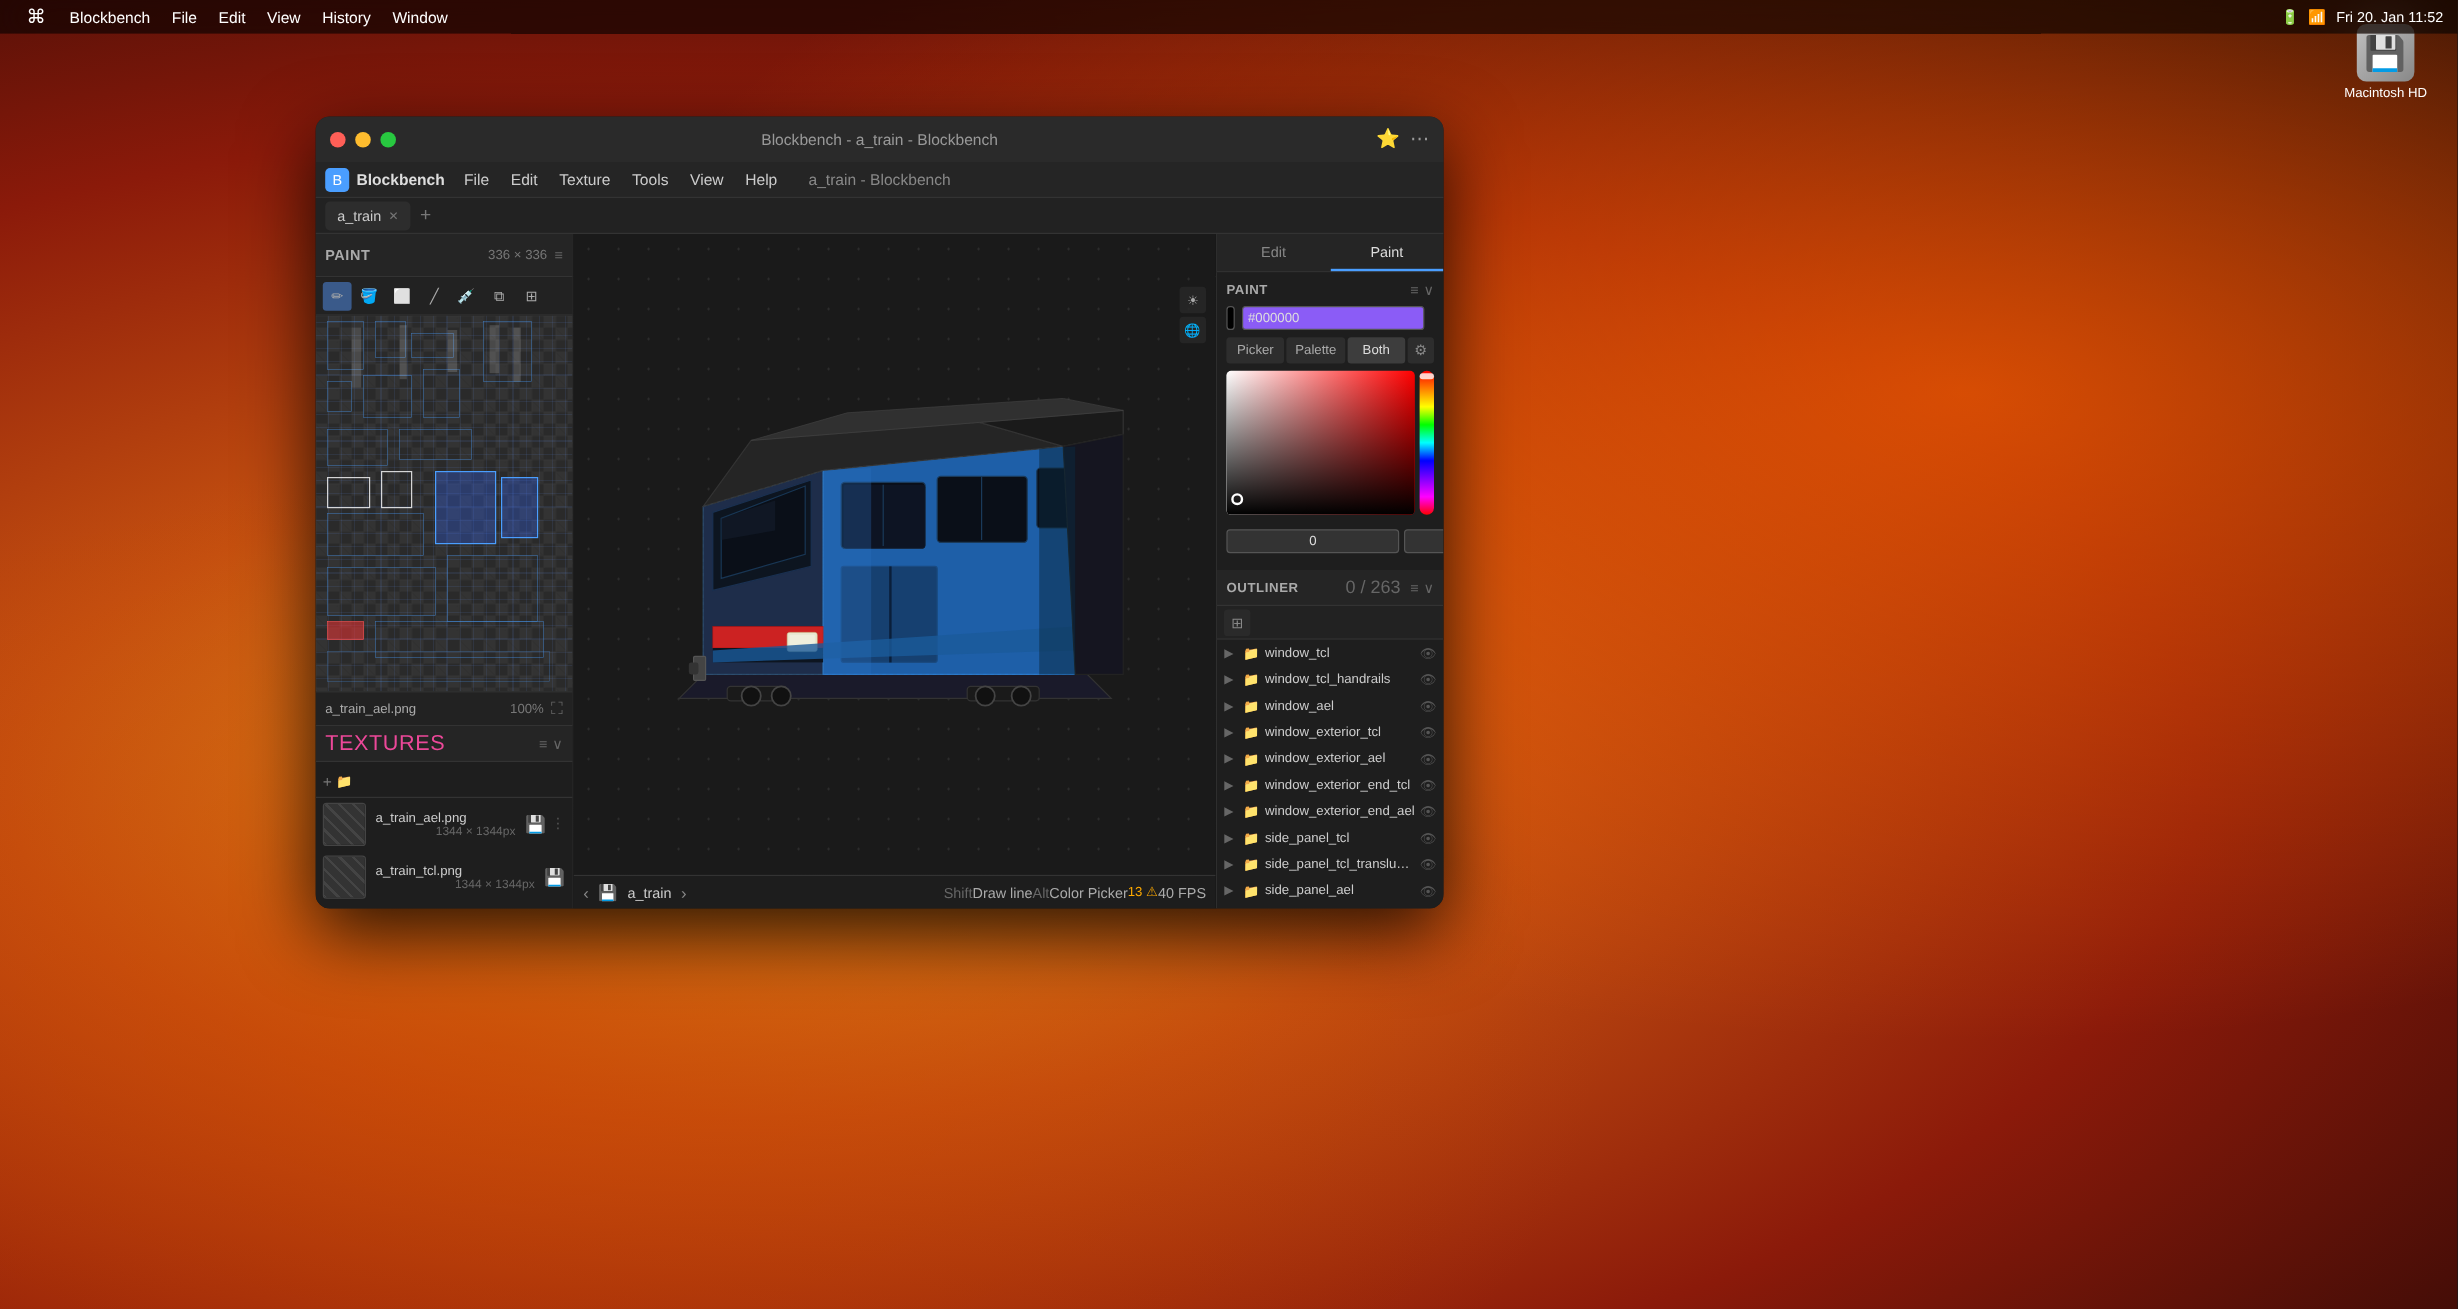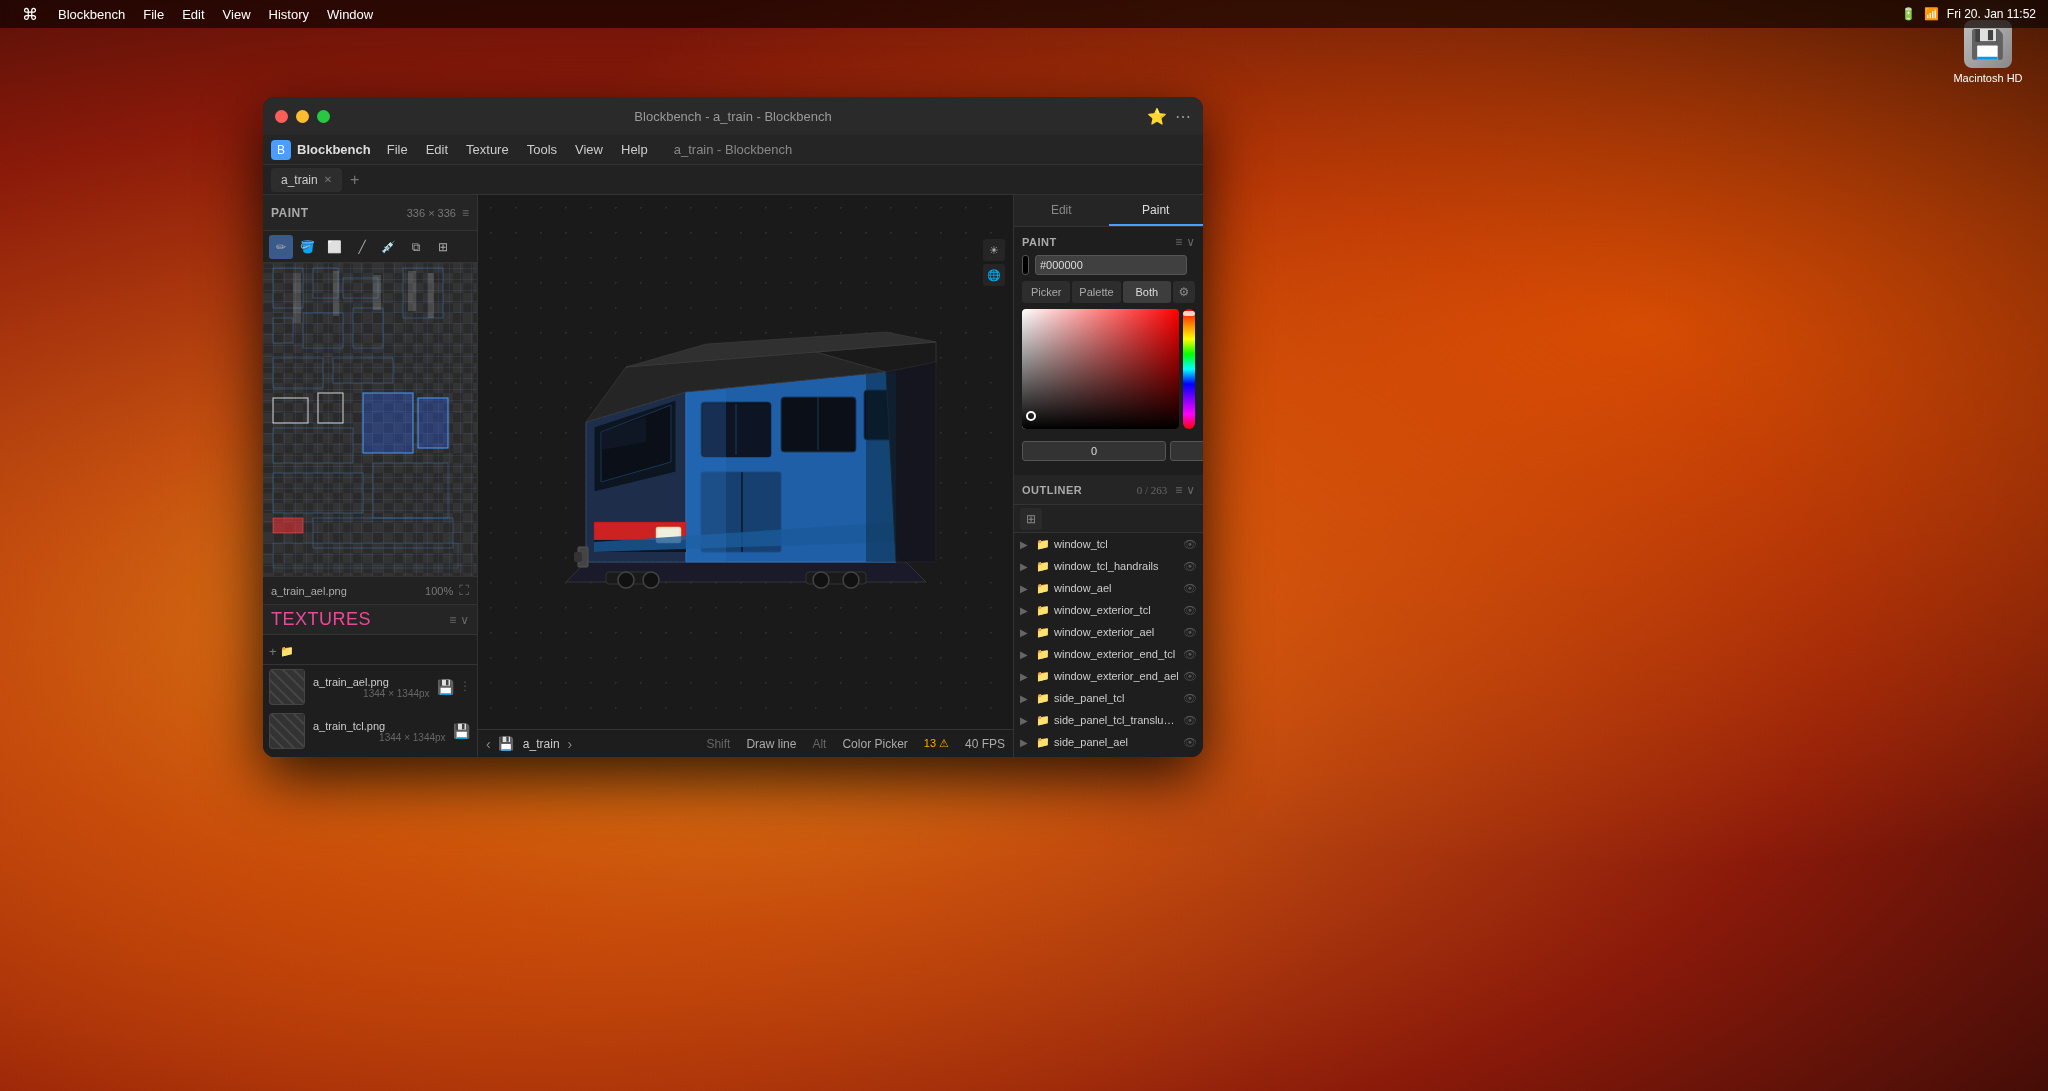--- a/index.html
+++ b/index.html
@@ -485,21 +485,21 @@
       cursor: pointer;
     }
     .vp-scene-name {
       color: #ccc;
       font-size: 12px;
     }
     .vp-bottom-right {
       margin-left: auto;
       display: flex;
       align-items: center;
-      gap: 16px;
+      gap: 0;
     }
     .fps-warning {
       color: #ffaa00;
       font-size: 11px;
     }
     .fps-text {
       color: #aaa;
       font-size: 12px;
     }
     .vp-corner-btn {
@@ -578,21 +578,21 @@
     }
     .color-preview {
       width: 28px; height: 20px;
       background: #000;
       border: 1px solid #555;
       border-radius: 3px;
     }
     .color-hex-input {
       flex: 1;
       height: 20px;
-      background: #404040;
+      background: #8b5cf6;
       border: 1px solid #555;
       border-radius: 3px;
       color: #ddd;
       font-size: 11px;
       padding: 0 4px;
     }
     .picker-palette-tabs {
       display: flex;
       gap: 2px;
       margin-bottom: 6px;
@@ -679,23 +679,22 @@
       flex-shrink: 0;
     }
     .outliner-title {
       font-size: 11px;
       color: #aaa;
       font-weight: 600;
       letter-spacing: 0.5px;
       flex: 1;
     }
     .outliner-count {
-      font-size: 11px;
+      font-size: 15px;
       color: #666;
-      font-family: Liberation Serif, serif;
     }
     .outliner-toolbar {
       height: 28px;
       background: #222;
       display: flex;
       align-items: center;
       padding: 0 6px;
       gap: 3px;
       border-bottom: 1px solid #333;
       flex-shrink: 0;

